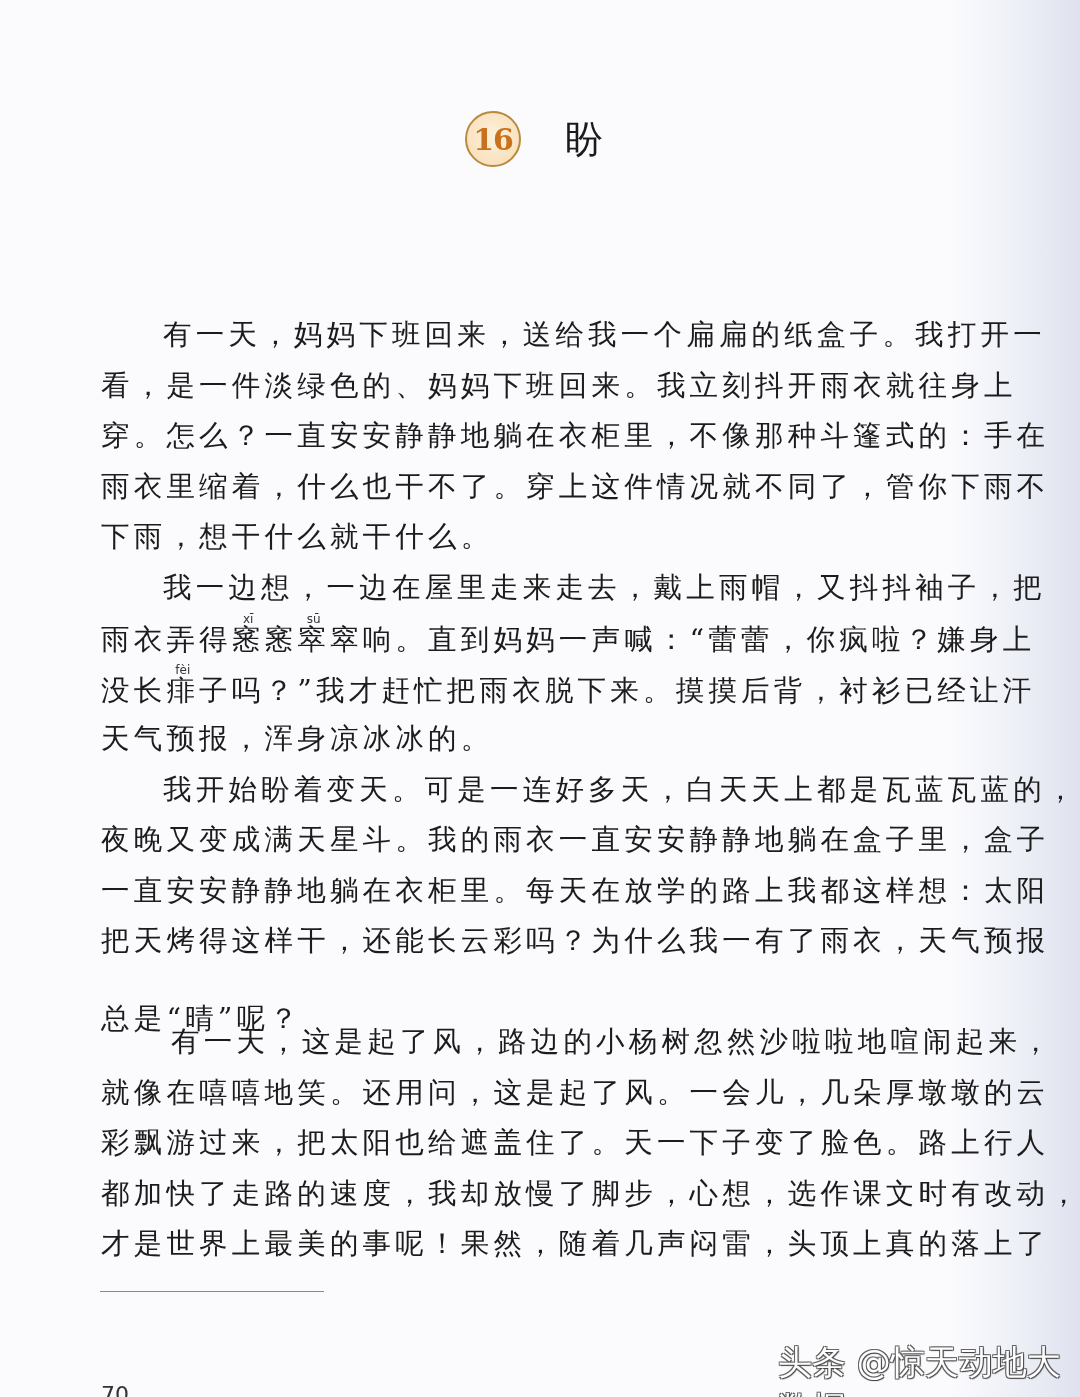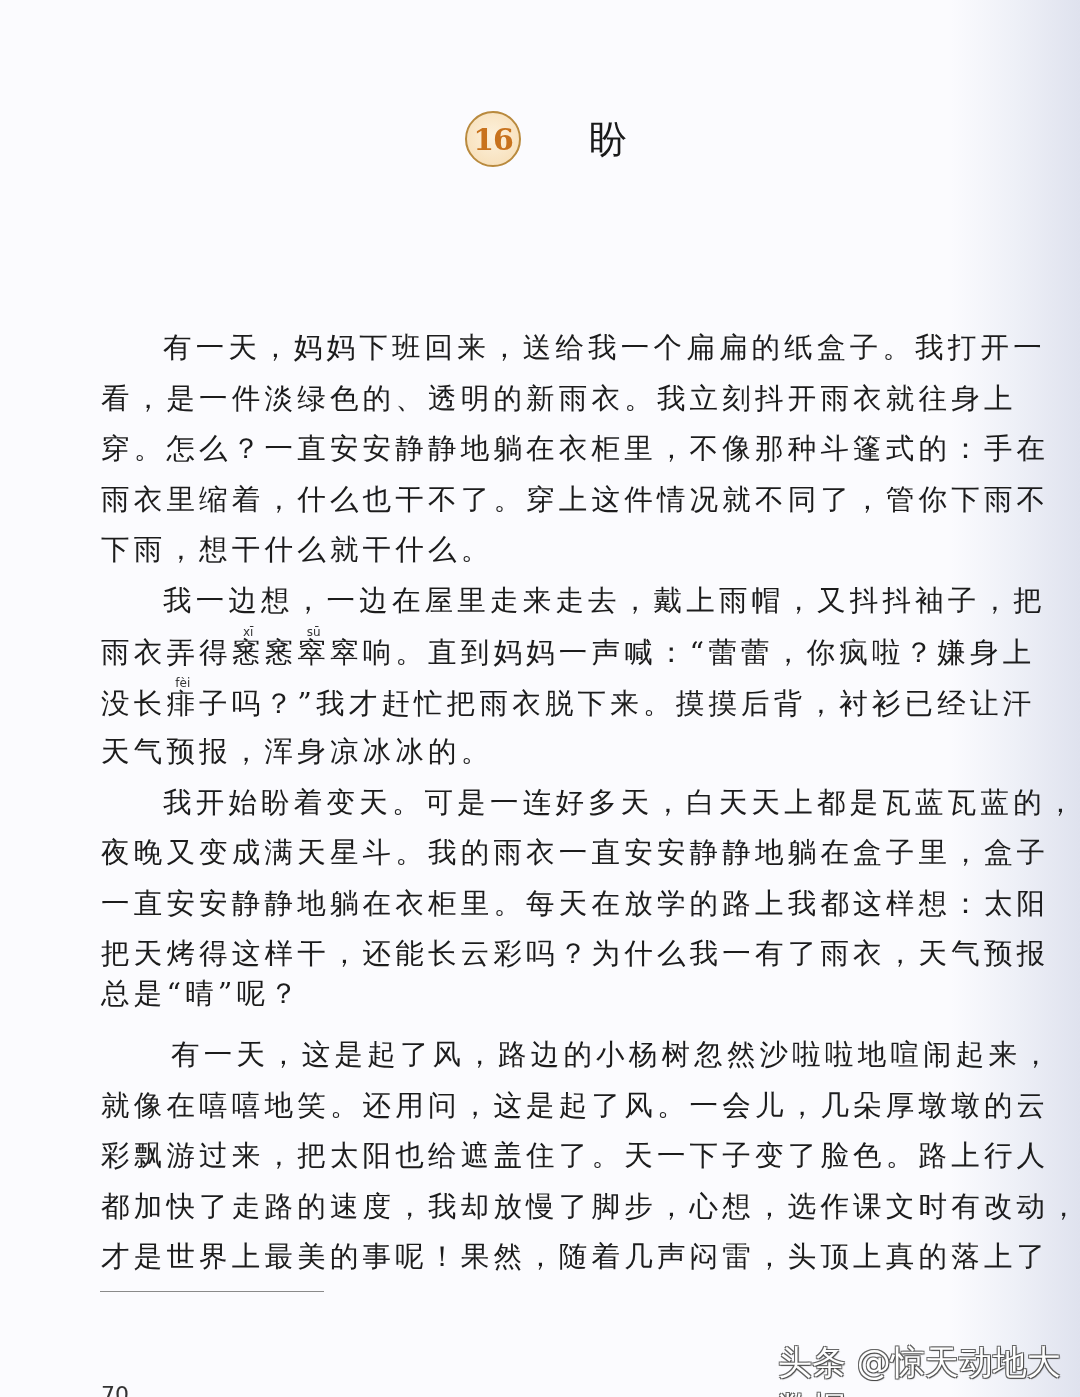--- a/index.html
+++ b/index.html
@@ -8,21 +8,21 @@
     background: #fbfbfe;
     font-family: "DejaVu Serif", "Liberation Serif", serif;
     color: #1c1c1c;
   }
   .page {
     position: absolute; left: 0; top: 0; width: 1080px; height: 1397px;
     background: linear-gradient(to right, #fbfbfe 0%, #fbfbfe 88%, #eef0f7 94%, #dfe2ee 100%);
   }
   .title-row {
     position: absolute; left: 465px; top: 108px; height: 62px;
-    display: flex; align-items: center; gap: 24px;
+    display: flex; align-items: center;
   }
   .lesson-badge {
     width: 56px; height: 56px; border-radius: 50%;
     background: radial-gradient(circle at 50% 45%, #fdf1dc 0%, #f8e2bf 70%, #f3d5a8 100%);
     border: 2px solid #b98a3e;
     box-sizing: border-box;
     display: flex; align-items: center; justify-content: center;
     font-family: "DejaVu Serif", serif; font-weight: bold;
     font-size: 30px; color: #c8721d; letter-spacing: -1px;
   }
@@ -30,21 +30,20 @@
     margin-left: 44px; font-size: 38px; color: #1a1a1a;
     font-family: "DejaVu Serif", "Liberation Serif", serif;
   }
   .body-text {
     position: absolute; left: 101px; top: 310px; width: 920px;
   }
   .line {
     position: absolute; left: 0; height: 50px;
     font-size: 28.5px; line-height: 50px; white-space: nowrap;
     letter-spacing: 4.2px;
-    margin-top: 13px;
   }
   .line.indent { left: 62px; }
   ruby { ruby-position: over; }
   rt {
     font-family: "DejaVu Sans", sans-serif;
     font-size: 12px; letter-spacing: 0; color: #333;
   }
   .footnote-rule {
     position: absolute; left: 100px; top: 1291px; width: 224px; height: 1px;
     background: #8a8a8a;
@@ -75,39 +74,39 @@
   <div class="title-row">
     <div class="lesson-badge">
       <span>16</span>
     </div>
     <div class="lesson-title">盼</div>
   </div>
 
   <div class="body-text">
 
     <div class="line indent" style="top:0px">有一天，妈妈下班回来，送给我一个扁扁的纸盒子。我打开一</div>
-    <div class="line" style="top:50.5px">看，是一件淡绿色的、透明的新雨衣。我立刻抖开雨衣就往身上</div>
+    <div class="line" style="top:50.5px">看，是一件淡绿色的、妈妈下班回来。我立刻抖开雨衣就往身上</div>
     <div class="line" style="top:101px">穿。怎么？一直安安静静地躺在衣柜里，不像那种斗篷式的：手在</div>
     <div class="line" style="top:151.5px">雨衣里缩着，什么也干不了。穿上这件情况就不同了，管你下雨不</div>
     <div class="line" style="top:202px">下雨，想干什么就干什么。</div>
 
     <div class="line indent" style="top:252.5px">我一边想，一边在屋里走来走去，戴上雨帽，又抖抖袖子，把</div>
     <div class="line" style="top:303px">
       <span>雨衣弄得</span><ruby><span>窸</span><rt>xī</rt></ruby><ruby><span>窸</span><rt></rt></ruby><ruby><span>窣</span><rt>sū</rt></ruby><ruby><span>窣</span><rt></rt></ruby><span>响。直到妈妈一声喊：“蕾蕾，你疯啦？嫌身上</span>
     </div>
     <div class="line" style="top:353.5px">
       <span>没长</span><ruby><span>痱</span><rt>fèi</rt></ruby><span>子吗？”我才赶忙把雨衣脱下来。摸摸后背，衬衫已经让汗</span>
     </div>
     <div class="line" style="top:404px">天气预报，浑身凉冰冰的。</div>
 
     <div class="line indent" style="top:454.5px">我开始盼着变天。可是一连好多天，白天天上都是瓦蓝瓦蓝的，</div>
     <div class="line" style="top:505px">夜晚又变成满天星斗。我的雨衣一直安安静静地躺在盒子里，盒子</div>
     <div class="line" style="top:555.5px">一直安安静静地躺在衣柜里。每天在放学的路上我都这样想：太阳</div>
     <div class="line" style="top:606px">把天烤得这样干，还能长云彩吗？为什么我一有了雨衣，天气预报</div>
-    <div class="line" style="top:646px">总是“晴”呢？</div>
+    <div class="line" style="top:684px">总是“晴”呢？</div>
 
     <div class="line indent" style="top:707px; left:70px">有一天，这是起了风，路边的小杨树忽然沙啦啦地喧闹起来，</div>
     <div class="line" style="top:757.5px">就像在嘻嘻地笑。还用问，这是起了风。一会儿，几朵厚墩墩的云</div>
     <div class="line" style="top:808px">彩飘游过来，把太阳也给遮盖住了。天一下子变了脸色。路上行人</div>
     <div class="line" style="top:858.5px">都加快了走路的速度，我却放慢了脚步，心想，选作课文时有改动，</div>
     <div class="line" style="top:909px">才是世界上最美的事呢！果然，随着几声闷雷，头顶上真的落上了</div>
   </div>
 
   <div class="footnote-rule"></div>
   <div class="page-number">70</div>

